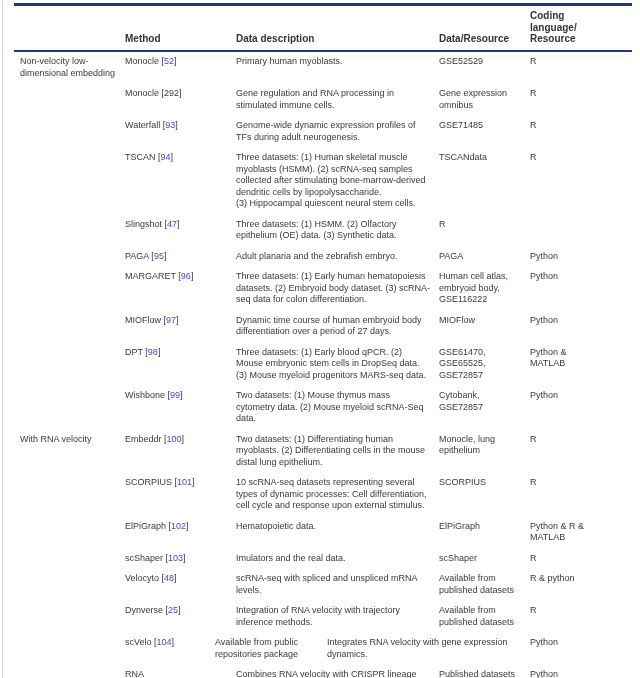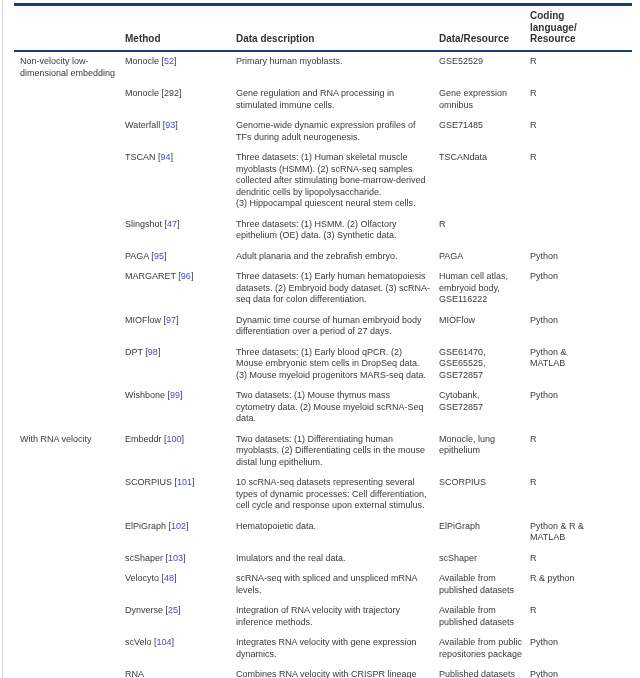--- a/index.html
+++ b/index.html
@@ -177,22 +177,22 @@
       <div class="t-row">
         <div class="cell c1 group-label"></div>
         <div class="cell c2"><span>Dynverse</span><span> [</span><span class="ref-link">25</span><span>]</span></div>
         <div class="cell c3">Integration of RNA velocity with trajectory inference methods.</div>
         <div class="cell c4">Available from published datasets</div>
         <div class="cell c5">R</div>
       </div>
       <div class="t-row">
         <div class="cell c1 group-label"></div>
         <div class="cell c2"><span>scVelo</span><span> [</span><span class="ref-link">104</span><span>]</span></div>
+        <div class="cell c4">Available from public repositories package</div>
         <div class="cell c3">Integrates RNA velocity with gene expression dynamics.</div>
-        <div class="cell c4">Available from public repositories package</div>
         <div class="cell c5">Python</div>
       </div>
       <div class="t-row">
         <div class="cell c1 group-label"></div>
         <div class="cell c2"><span>RNA
 velocity + lineage
 tracing</span></div>
         <div class="cell c3">Combines RNA velocity with CRISPR lineage tracing to study past and future cell states.</div>
         <div class="cell c4">Published datasets custom analysis pipeline</div>
         <div class="cell c5">Python</div>

